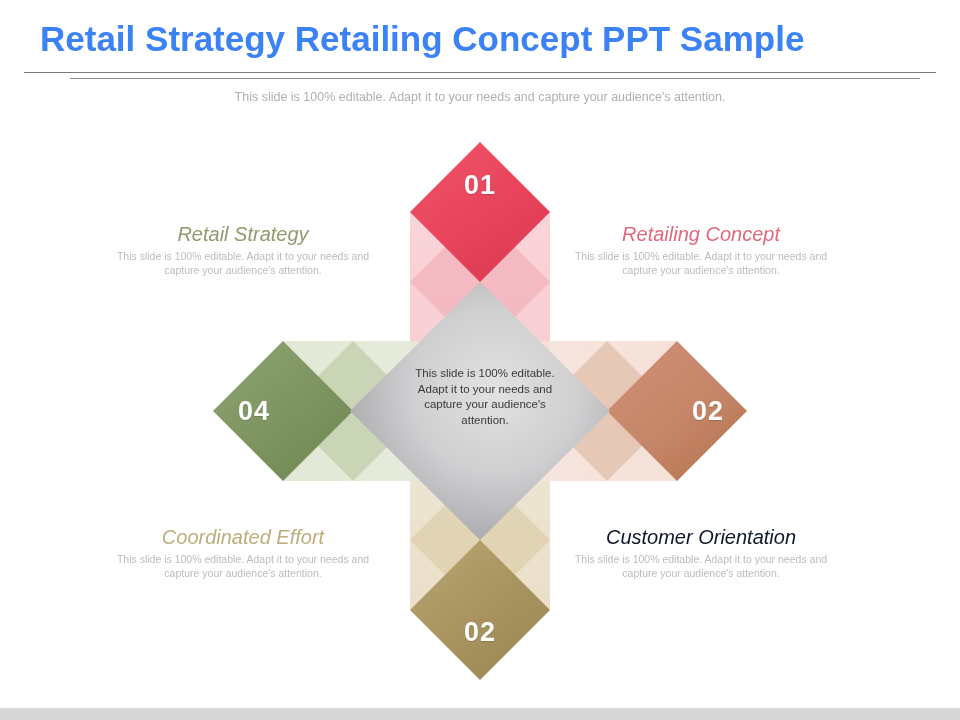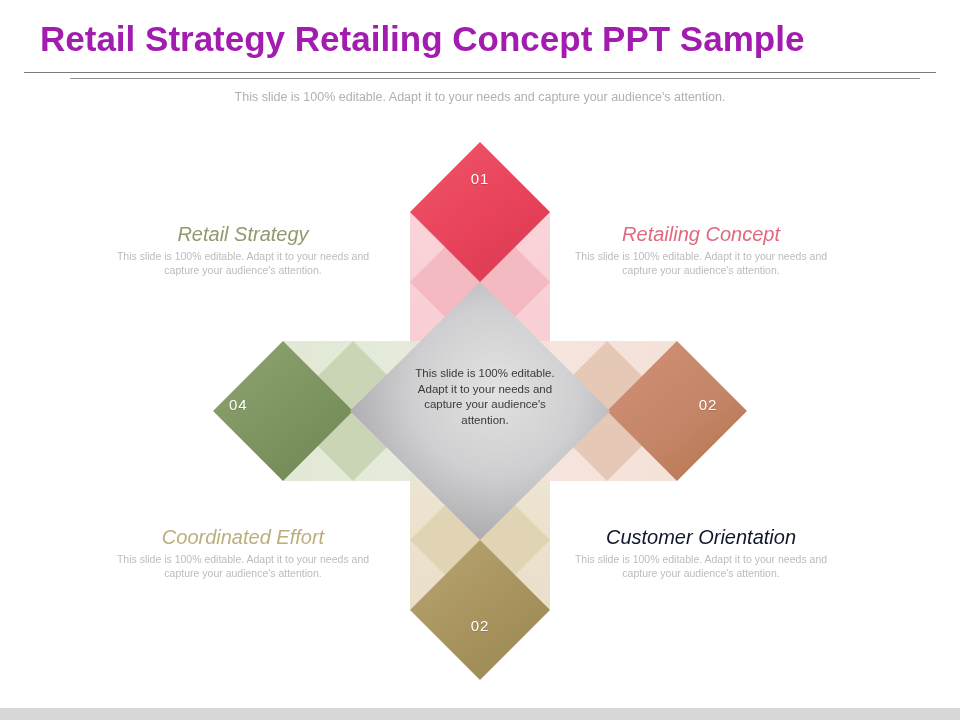--- a/index.html
+++ b/index.html
@@ -80,30 +80,30 @@
   }
   .stage svg {
     position: absolute;
     left: 0;
     top: 0;
   }
 
   
   .dnum {
     position: absolute;
-    font-size: 15px;
+    font-size: 27px;
     color: #ffffff;
-    font-weight: normal;
+    font-weight: bold;
     letter-spacing: 1px;
     text-shadow: 0 1px 1px rgba(0,0,0,0.16);
   }
   .dnum-01 { left: 455px; top: 170px; width: 50px; text-align: center; }
   .dnum-02 { left: 683px; top: 396px; width: 50px; text-align: center; }
   .dnum-03 { left: 455px; top: 617px; width: 50px; text-align: center; }
-  .dnum-04 { left: 229px; top: 396px; width: 50px; text-align: left; }
+  .dnum-04 { left: 229px; top: 396px; width: 50px; text-align: center; }
 
   
   .center-text {
     position: absolute;
     left: 405px;
     top: 366px;
     width: 160px;
     text-align: center;
     font-size: 11.5px;
     line-height: 15.5px;
@@ -129,21 +129,21 @@
   .block-tl { left: 98px;  top: 222px; }
   .block-tr { left: 556px; top: 222px; }
   .block-bl { left: 98px;  top: 525px; }
   .block-br { left: 556px; top: 525px; }
 </style>
 </head>
 <body>
 
 <div class="slide">
 
-  <div class="title" style="color: #a21caf;">Retail Strategy Retailing Concept PPT Sample</div>
+  <div class="title" style="color: #3b82f6;">Retail Strategy Retailing Concept PPT Sample</div>
   <div class="rule-outer"></div>
   <div class="rule-inner"></div>
   <div class="subtitle" style="color: rgb(176, 176, 176);">This slide is 100% editable. Adapt it to your needs and capture your audience's attention.</div>
 
   <div class="stage">
     <svg width="960" height="708" viewBox="0 0 960 708">
       <defs>
         <linearGradient id="gTopBand" x1="0" y1="0" x2="0" y2="1">
           <stop offset="0%" stop-color="#f9d4d8"></stop>
           <stop offset="100%" stop-color="#f6c6cc"></stop>

